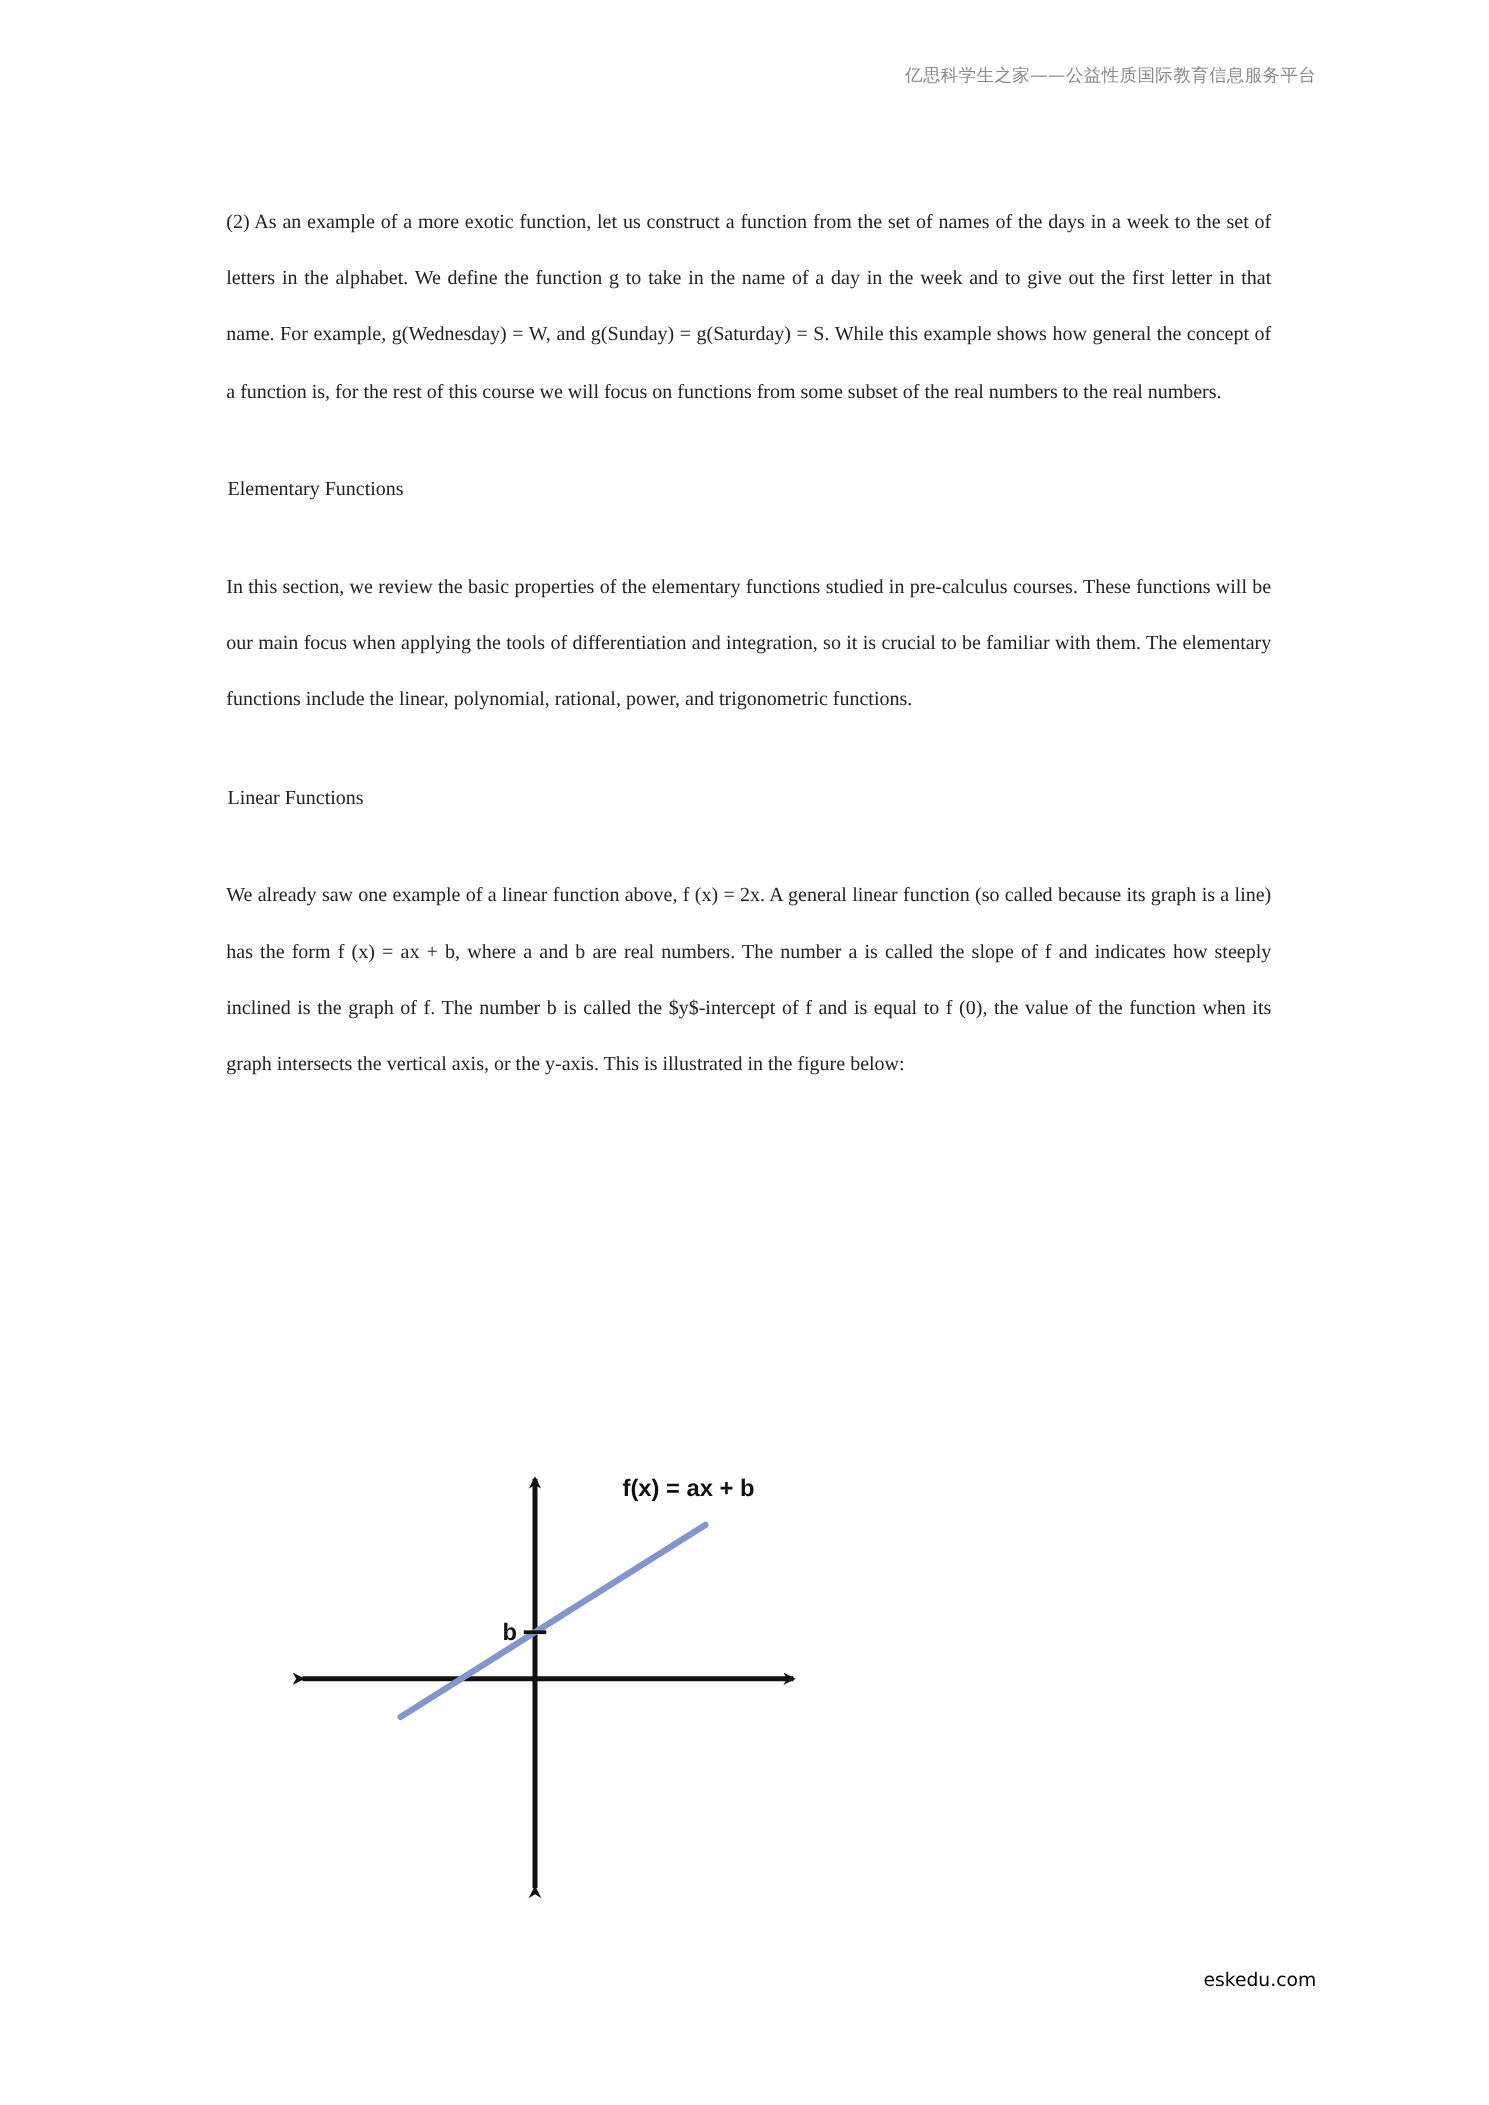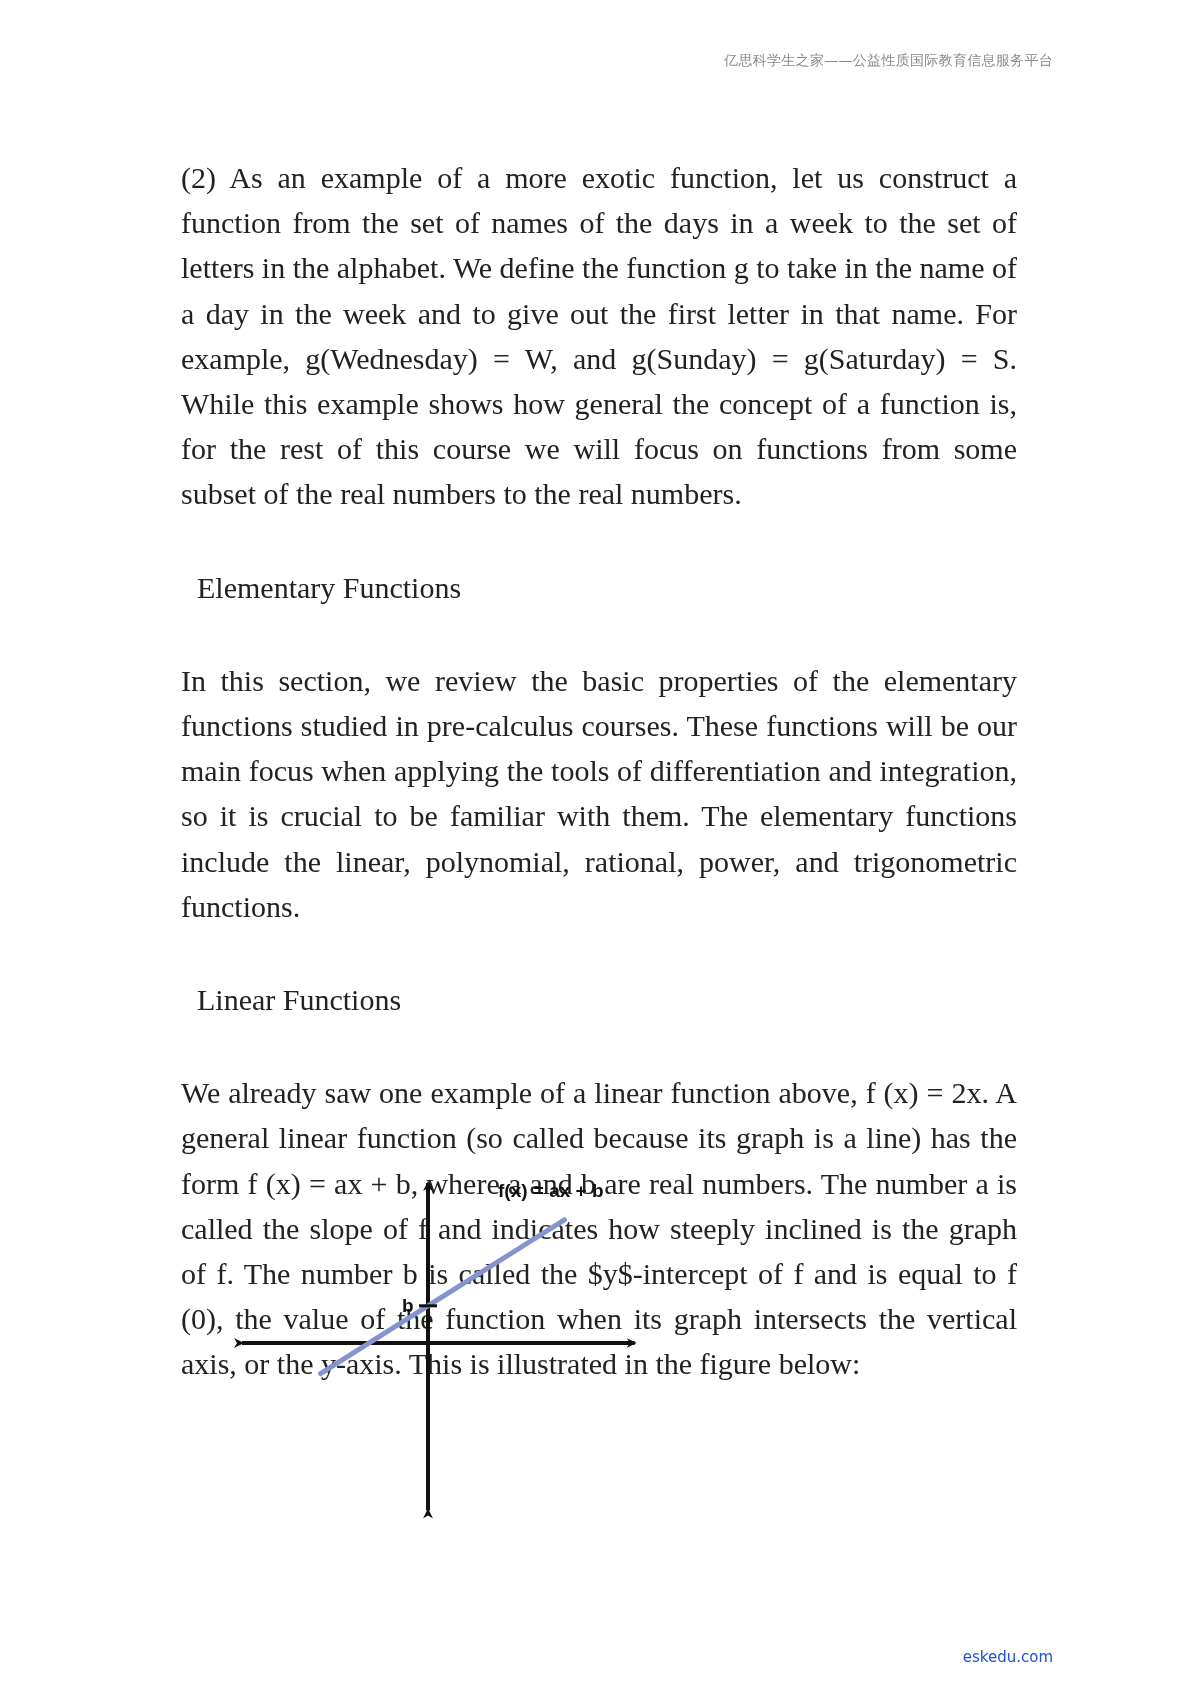--- a/index.html
+++ b/index.html
@@ -4,31 +4,31 @@
 <style>
   html, body { margin: 0; padding: 0; background: #ffffff; }
   body { width: 1191px; height: 1684px; position: relative; overflow: hidden; }
   .header {
     position: absolute; right: 138px; top: 52px;
     font-family: "DejaVu Sans", sans-serif; font-size: 14px; color: #8a8a8a;
     letter-spacing: 0.3px;
     text-align: right;
   }
   .footer {
-    position: absolute; right: 138px; top: 1648px;
-    font-family: "DejaVu Sans", sans-serif; font-size: 15px; color: #1d4ed8;
+    position: absolute; right: 138px; top: 1575px;
+    font-family: "DejaVu Sans", sans-serif; font-size: 15px; color: #000000;
   }
   .content {
     position: absolute; left: 181px; top: 155px; width: 836px;
-    font-family: "Liberation Serif", serif; font-size: 30px; color: #222222;
+    font-family: "Liberation Serif", serif; font-size: 16px; color: #222222;
     line-height: 45.2px;
   }
   .para { margin: 0; text-align: justify; text-align-last: left; }
   .gap { height: 32px; }
-  .heading { margin: 16px; }
+  .heading { margin: 1px; }
   .figure { position: absolute; left: 0; top: 0; width: 1191px; height: 1684px; pointer-events: none; }
   .figure svg { position: absolute; left: 0; top: 0; }
   .fig-label { font-family: "Liberation Sans", sans-serif; font-weight: bold; font-size: 19px; fill: #111111; }
 </style>
 </head>
 <body>
 
 <div class="header">亿思科学生之家——公益性质国际教育信息服务平台</div>
 
 <div class="content">

